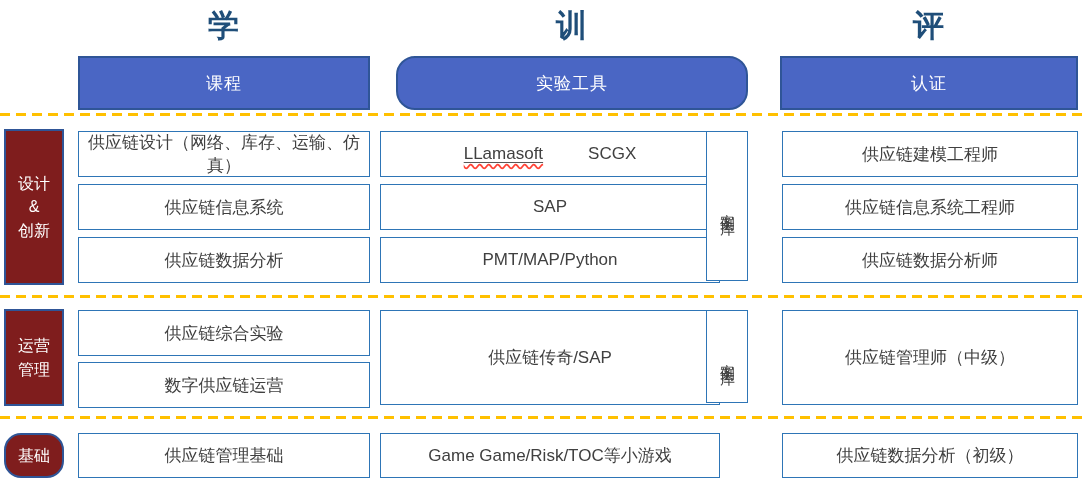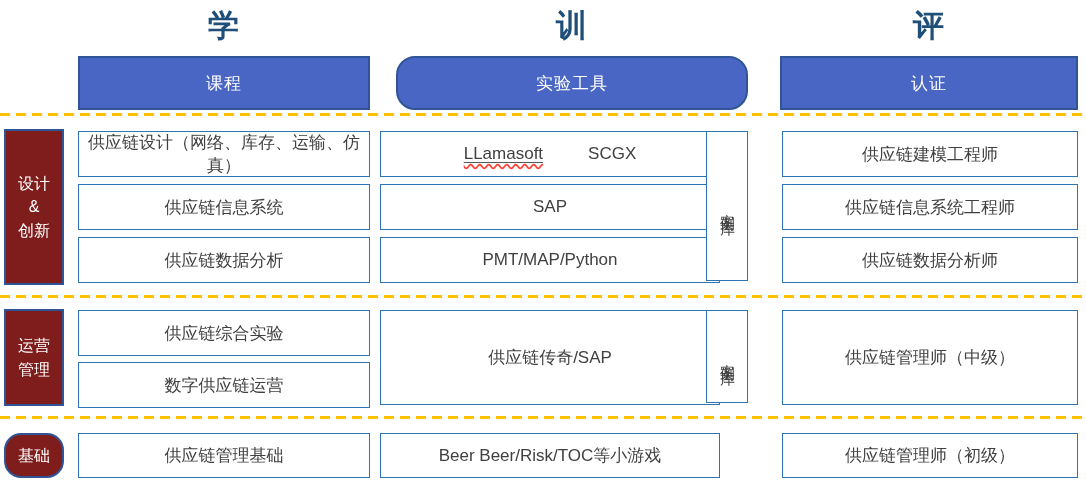--- a/index.html
+++ b/index.html
@@ -118,28 +118,28 @@
   <div class="wbox c1 r2b">数字供应链运营</div>
   <div class="wbox c1 r3">供应链管理基础</div>
 
   <div class="wbox c2 r1a">
     <span class="brand-underline"><span class="brand-squiggle">LLamasoft</span></span>
     <span class="brand-suffix">SCGX</span>
   </div>
   <div class="wbox c2 r1b">SAP</div>
   <div class="wbox c2 r1c">PMT/MAP/Python</div>
   <div class="wbox c2 r2tall">供应链传奇/SAP</div>
-  <div class="wbox c2 r3">Beer Beer/Risk/TOC等小游戏</div>
+  <div class="wbox c2 r3">Game Game/Risk/TOC等小游戏</div>
 
   <div class="vbox vbox-1">
     <span>案例库</span>
   </div>
   <div class="vbox vbox-2">
     <span>案例库</span>
   </div>
 
   <div class="wbox c3 r1a">供应链建模工程师</div>
   <div class="wbox c3 r1b">供应链信息系统工程师</div>
   <div class="wbox c3 r1c">供应链数据分析师</div>
   <div class="wbox c3 r2tall">供应链管理师（中级）</div>
-  <div class="wbox c3 r3">供应链管理师（初级）</div>
+  <div class="wbox c3 r3">供应链数据分析（初级）</div>
 
 </div>
 
 </body></html>

